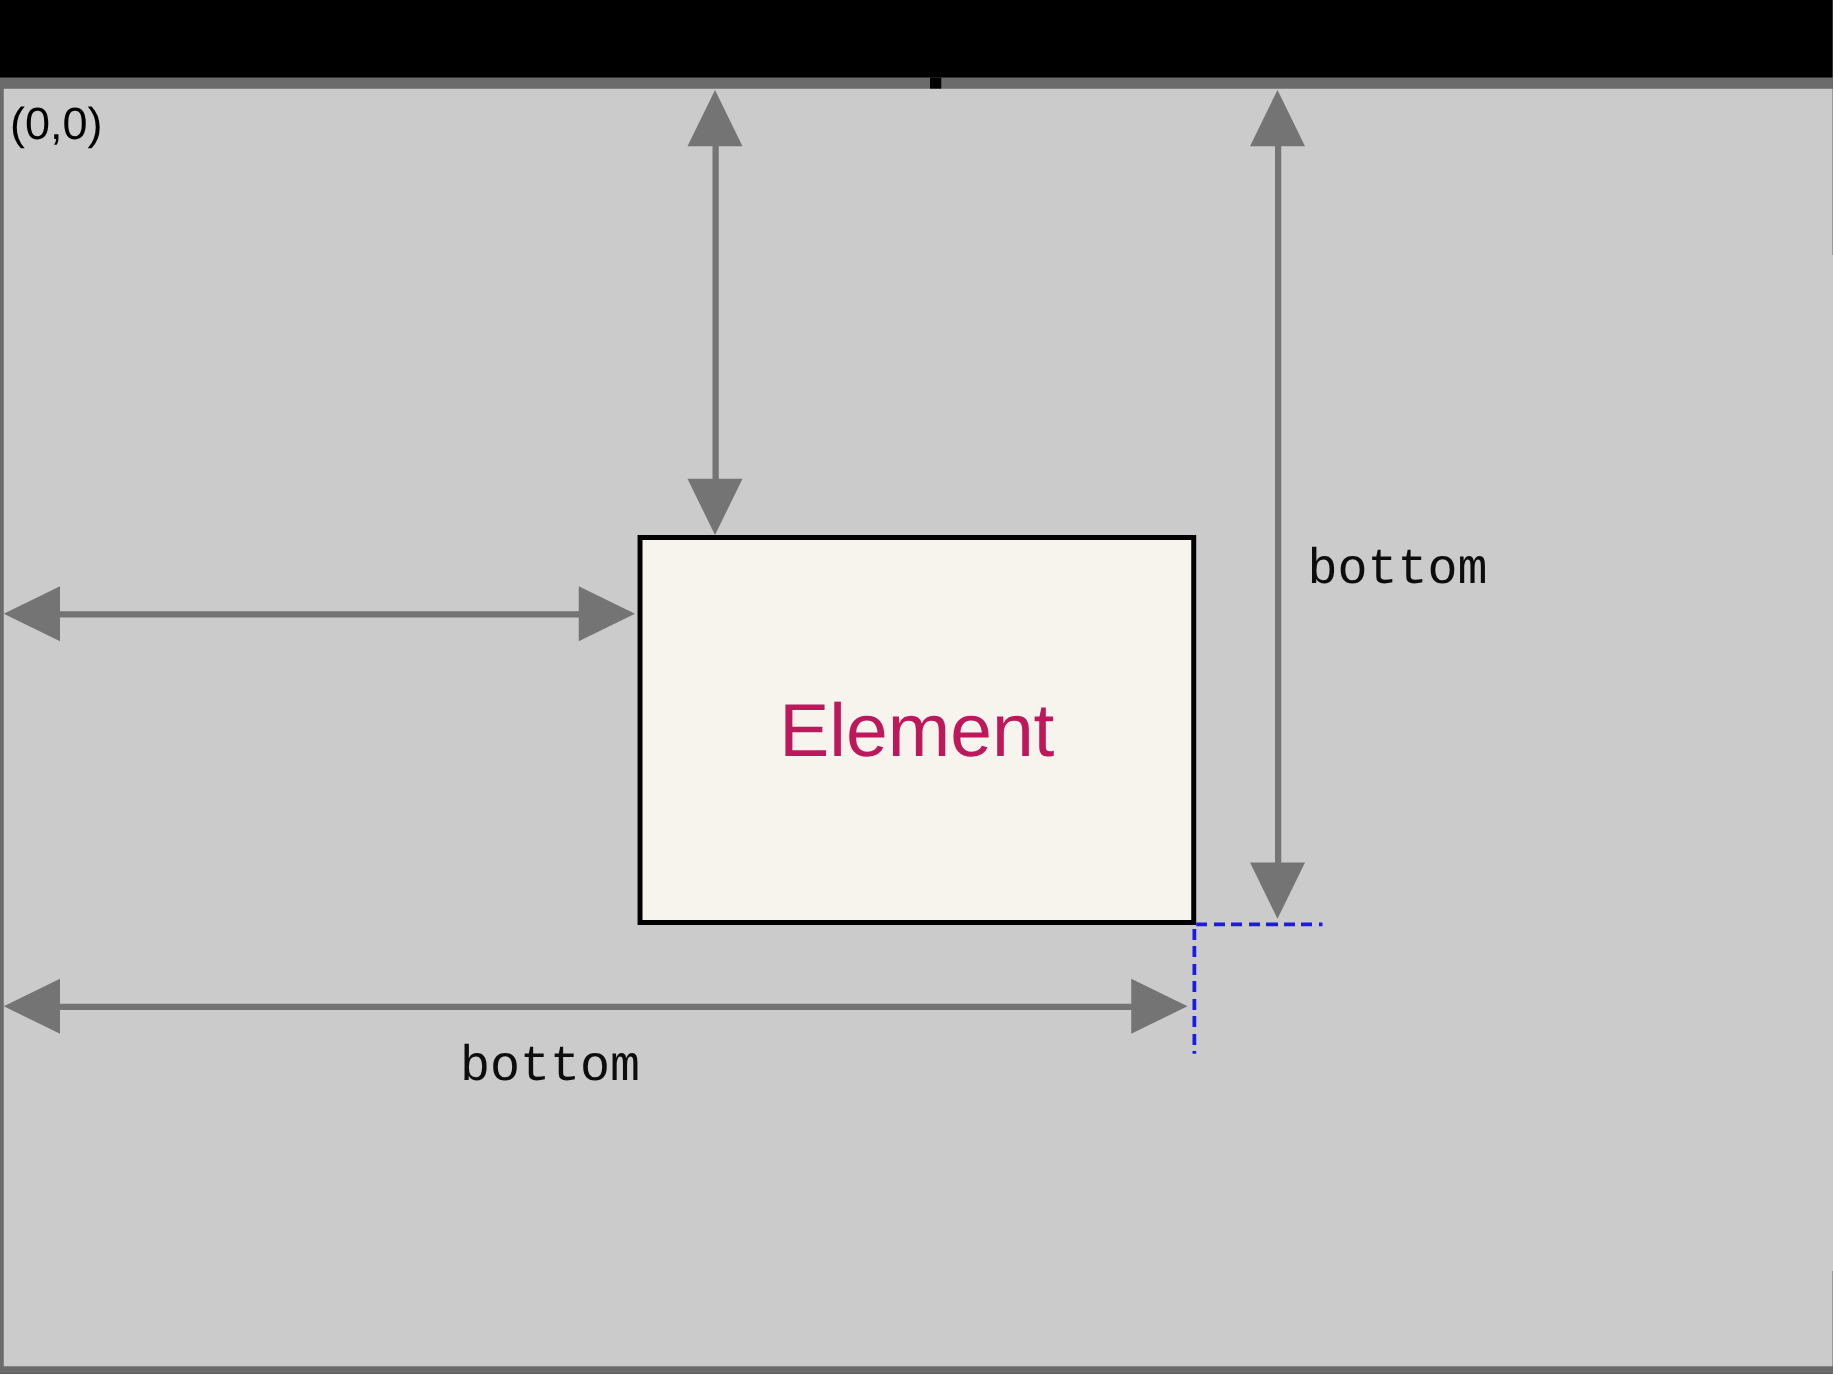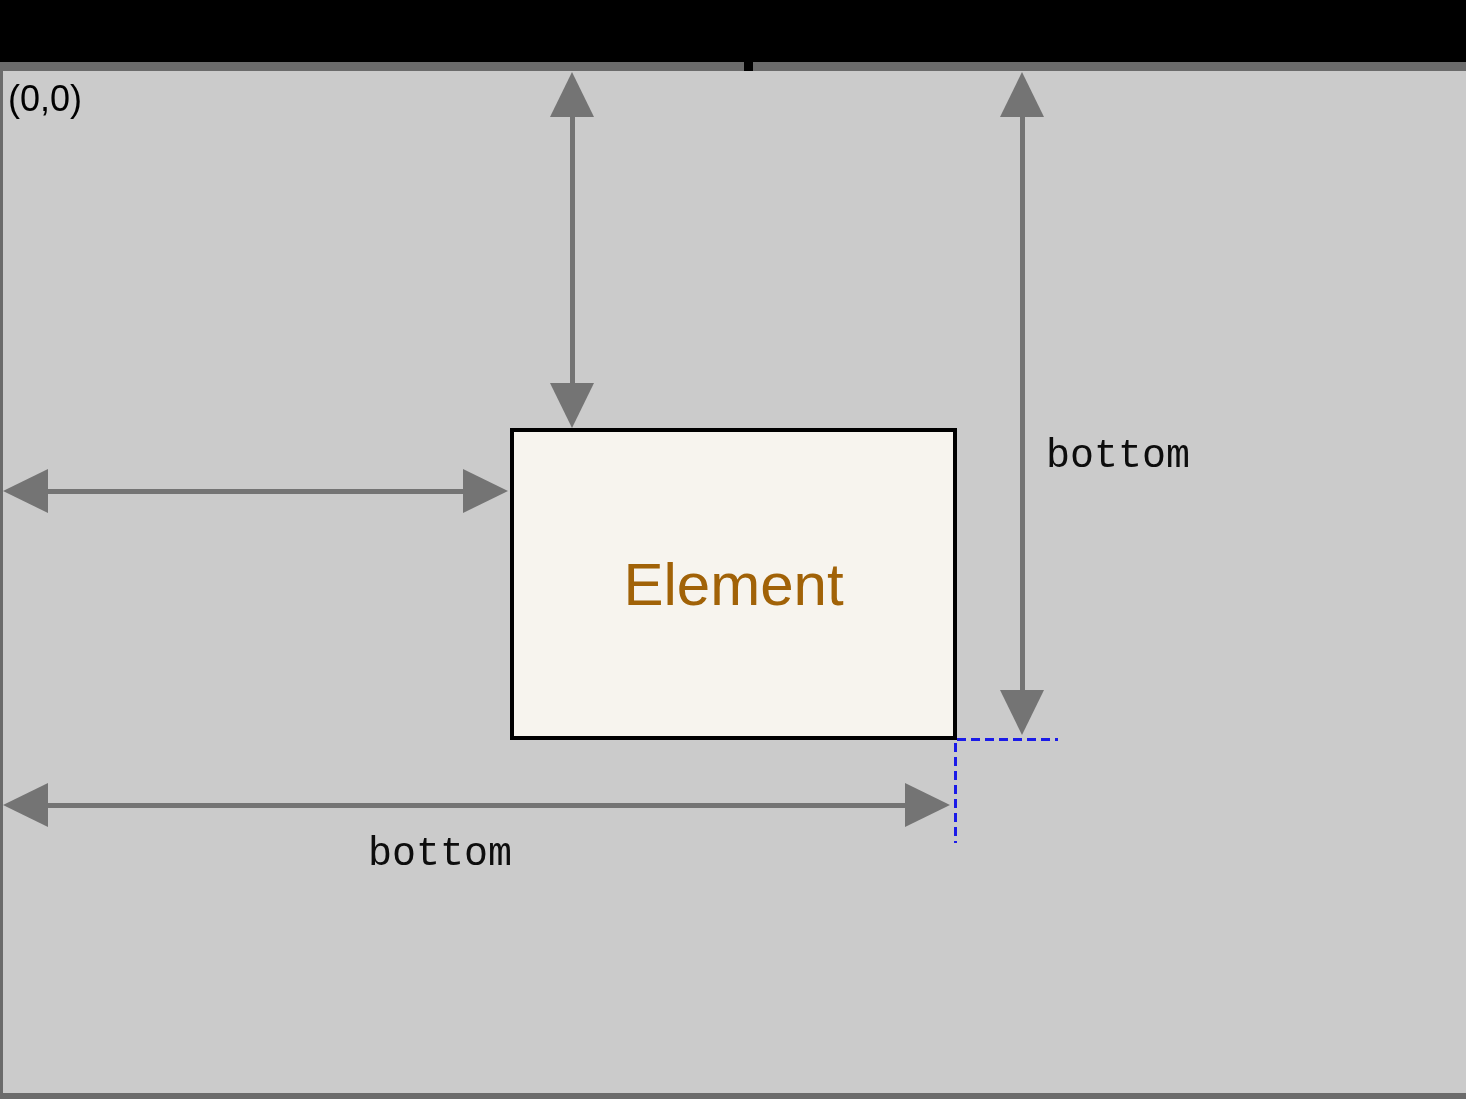--- a/index.html
+++ b/index.html
@@ -44,21 +44,21 @@
 
   
   #element-box {
     left: 510px; top: 428px; width: 447px; height: 312px;
     box-sizing: border-box;
     background: var(--element-fill);
     border: 4px solid var(--element-border);
     display: flex; align-items: center; justify-content: center;
   }
   #element-label {
-    font-size: 60px; color: #a16207;
+    font-size: 60px; color: #be185d;
     font-family: "Liberation Sans", sans-serif;
   }
 
   
   .arrow-line { background: var(--arrow-gray); }
   .tri { width: 0; height: 0; }
   .tri.up    { border-left: 22px solid transparent; border-right: 22px solid transparent; border-bottom: 45px solid var(--arrow-gray); }
   .tri.down  { border-left: 22px solid transparent; border-right: 22px solid transparent; border-top: 45px solid var(--arrow-gray); }
   .tri.left  { border-top: 22px solid transparent; border-bottom: 22px solid transparent; border-right: 45px solid var(--arrow-gray); }
   .tri.right { border-top: 22px solid transparent; border-bottom: 22px solid transparent; border-left: 45px solid var(--arrow-gray); }

